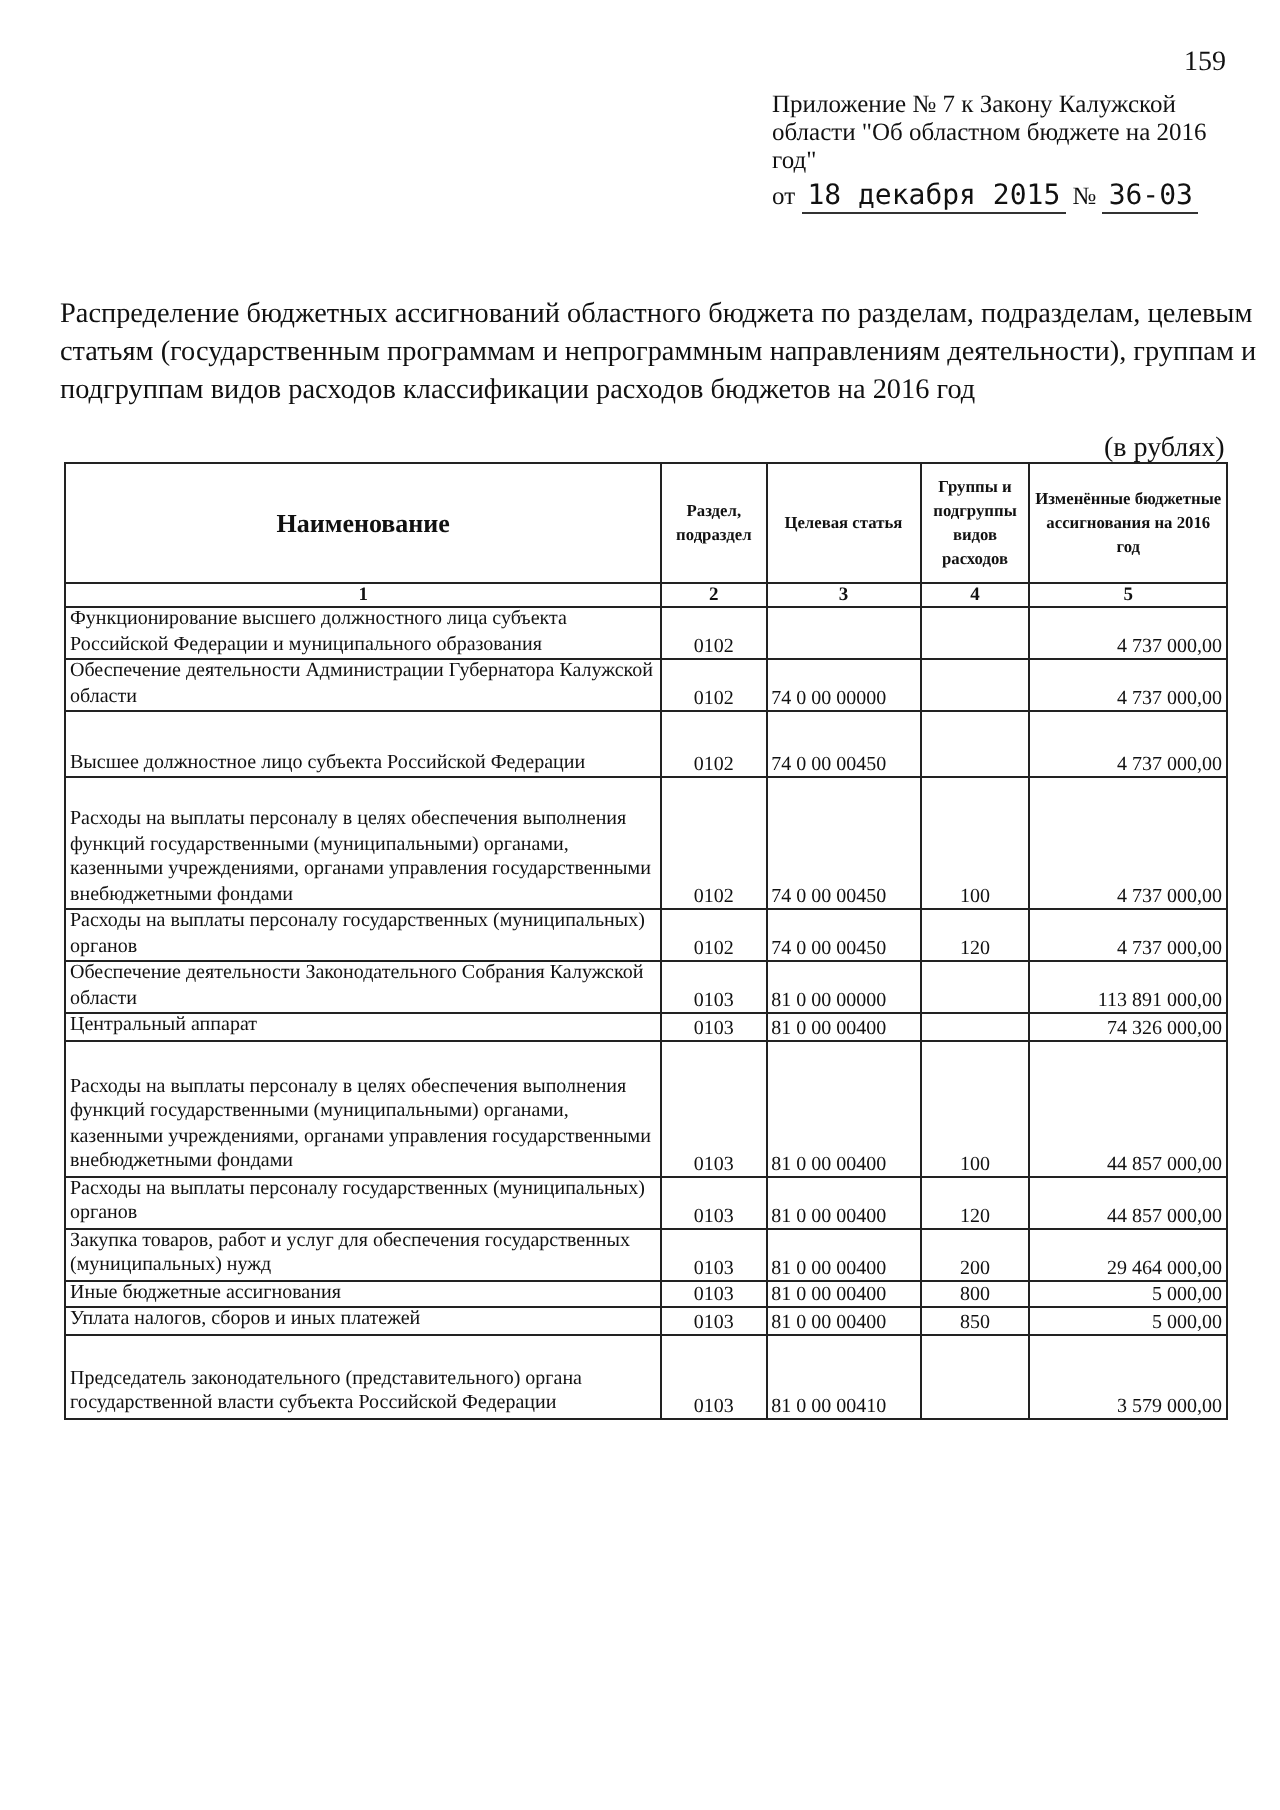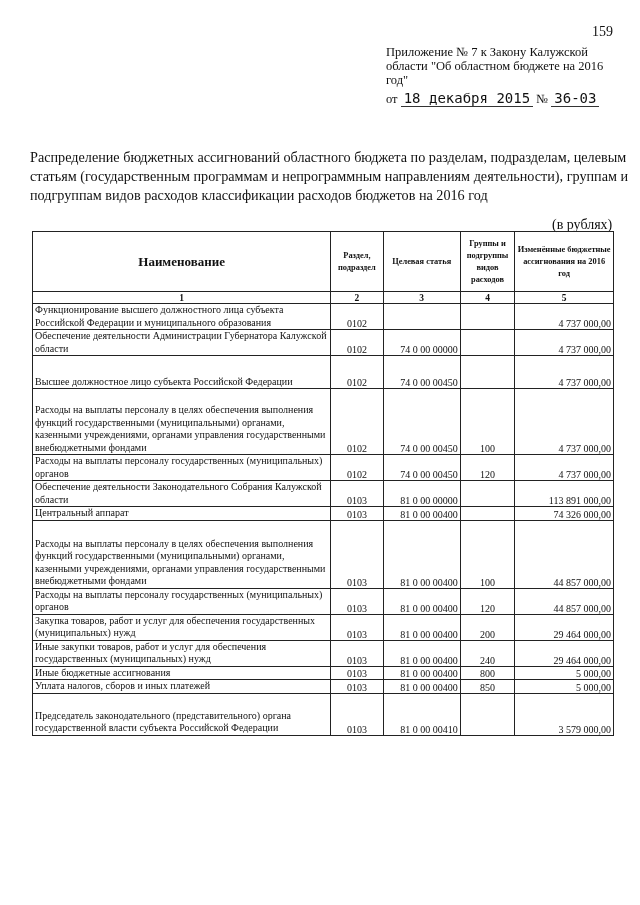--- a/index.html
+++ b/index.html
@@ -15,21 +15,21 @@
            font-weight: normal; font-size: 14.2px; line-height: 19px; margin-top: 27px; }
   .units { position: absolute; top: 217px; left: 552px; font-size: 14px; }
   table.budget { position: absolute; top: 231px; left: 32px; width: 582px; border-collapse: collapse;
                  table-layout: fixed; font-size: 10px; }
   table.budget td, table.budget th { border: 1px solid #222; padding: 0 2px; vertical-align: bottom; }
   table.budget th { font-weight: bold; font-size: 8.4px; text-align: center; vertical-align: middle; line-height: 12px; }
   table.budget th.main-head { font-size: 13px; }
   .colnum td { font-weight: bold; text-align: center; height: 11px; font-size: 9.5px; }
   td.name { text-align: left; line-height: 12.5px; }
   td.sec, td.grp { text-align: center; }
-  td.tgt { text-align: right; }
+  td.tgt { text-align: left; }
   td.amt { text-align: right; padding-right: 1px; }
   tr.bold td { font-weight: bold; }
   .c1 { width: 290px; } .c2 { width: 51px; } .c3 { width: 75px; } .c4 { width: 53px; } .c5 { width: 96px; }
 </style>
 </head>
 <body>
 
 <div class="page-number">159</div>
 
 <div class="appendix">
@@ -136,27 +136,20 @@
     <td class="grp">120</td>
     <td class="amt">44 857 000,00</td>
   </tr>
       <tr style="height: 26px;">
     <td class="name">Закупка товаров, работ и услуг для обеспечения государственных (муниципальных) нужд</td>
     <td class="sec">0103</td>
     <td class="tgt">81 0 00 00400</td>
     <td class="grp">200</td>
     <td class="amt">29 464 000,00</td>
   </tr>
-      <tr style="height: 26px;">
-    <td class="name">Иные закупки товаров, работ и услуг для обеспечения государственных (муниципальных) нужд</td>
-    <td class="sec">0103</td>
-    <td class="tgt">81 0 00 00400</td>
-    <td class="grp">240</td>
-    <td class="amt">29 464 000,00</td>
-  </tr>
       <tr style="height: 12px;">
     <td class="name">Иные бюджетные ассигнования</td>
     <td class="sec">0103</td>
     <td class="tgt">81 0 00 00400</td>
     <td class="grp">800</td>
     <td class="amt">5 000,00</td>
   </tr>
       <tr style="height: 12px;">
     <td class="name">Уплата налогов, сборов и иных платежей</td>
     <td class="sec">0103</td>

